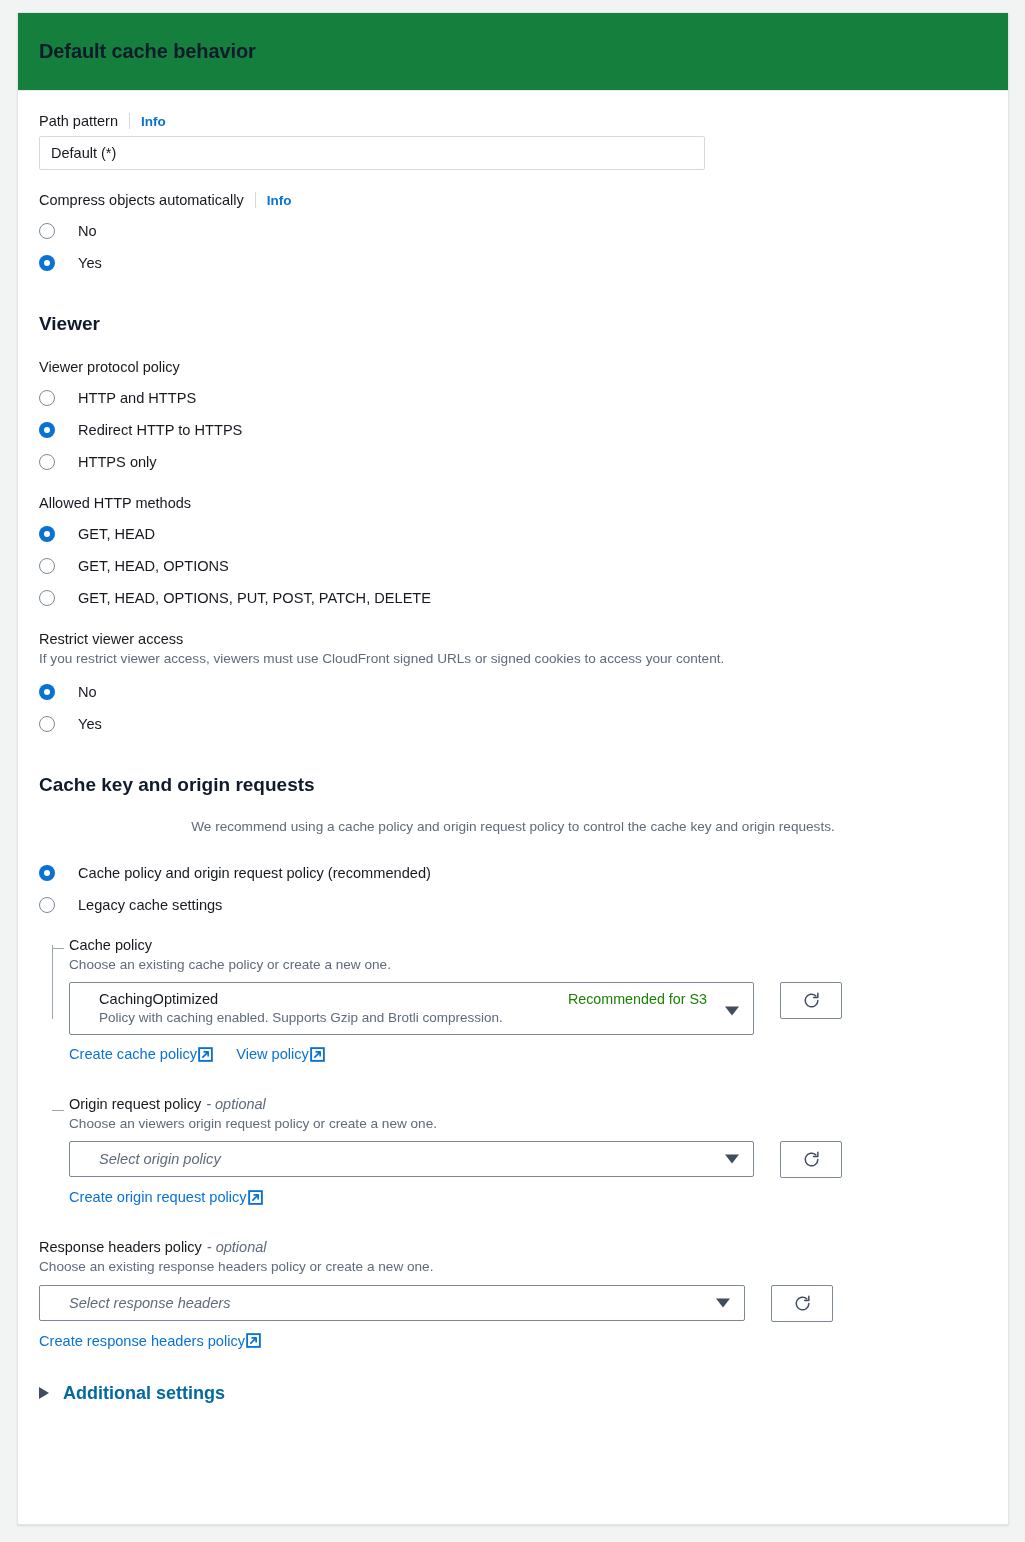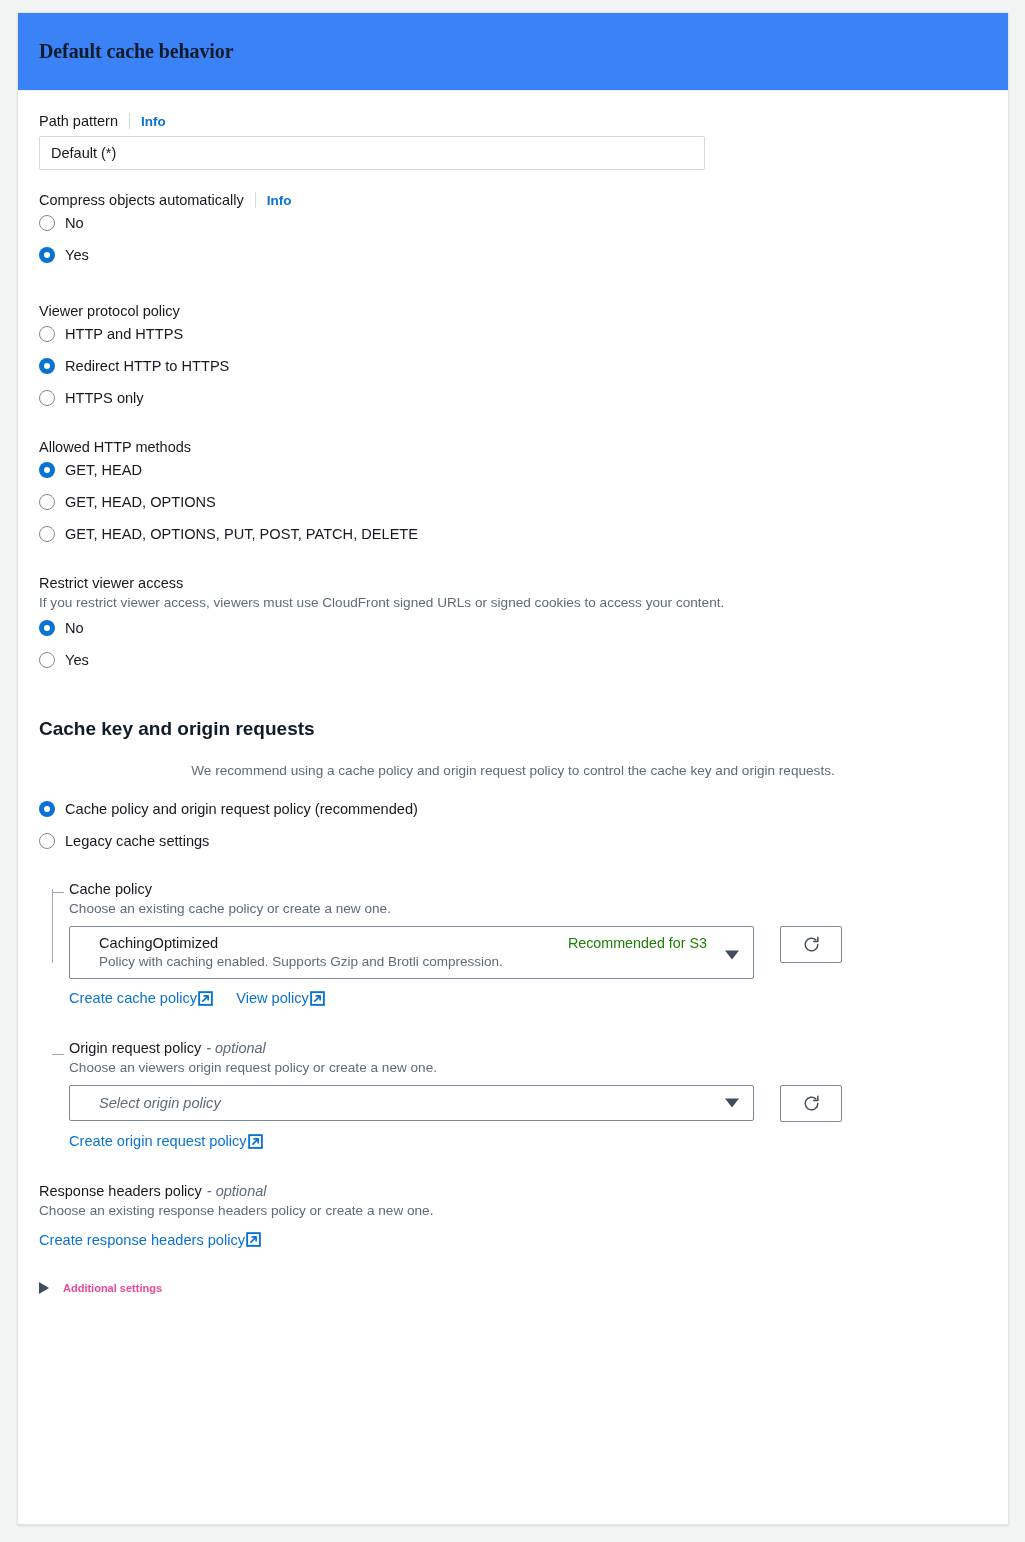--- a/index.html
+++ b/index.html
@@ -17,25 +17,24 @@
     width: 992px;
     min-height: 1513px;
     background: #ffffff;
     border: 1px solid #e4e6e6;
     border-radius: 2px;
     box-shadow: 0 1px 2px rgba(0,0,0,.10);
   }
 
   .card-header {
     height: 78px;
-    background: #3b82f6;
+    background: #15803d;
     border-bottom: 1px solid #e9ebed;
     display: flex; align-items: center;
     padding: 0 21px;
-    font-family: Liberation Serif, serif;
   }
   .card-title {
     font-size: 20px; font-weight: bold; color: #0f1b2a;
     letter-spacing: -.1px;
   }
 
   .card-body { padding: 22px 21px 30px 21px; }
 
   
   .field-label {
@@ -61,21 +60,21 @@
   .text-input {
     width: 666px; height: 34px;
     border: 1px solid #d5dbdb; border-radius: 2px;
     background:#fff; display:flex; align-items:center;
     padding: 0 11px; font-size:14.5px; color:#16191f;
   }
 
   
   .radio-group { margin-top: 2px; }
   .radio-row {
-    display:flex; align-items:flex-start; gap:10px;
+    display:flex; align-items:center; gap:23px;
     height: 32px; cursor:pointer;
   }
   .radio {
     width:16px; height:16px; border-radius:50%;
     border:1.6px solid #7d8998; background:#fff;
     flex:none; position:relative;
   }
   .radio.checked {
     border-color:#0972d3; background:#0972d3;
     border-width: 0;
@@ -132,21 +131,21 @@
 
   
   .expander {
     display:flex; align-items:center; gap:14px;
     margin-top: 34px; cursor:pointer;
   }
   .tri {
     width:0;height:0;border-top:6.5px solid transparent;border-bottom:6.5px solid transparent;
     border-left:10px solid #414d5c;
   }
-  .expander-label { font-size:11px; font-weight:bold; color:#ec4899; }
+  .expander-label { font-size:18px; font-weight:bold; color:#0369a1; }
 </style>
 </head>
 <body>
 
 <div class="card">
 
   <div class="card-header">
     <div class="card-title">Default cache behavior</div>
   </div>
 
@@ -170,20 +169,21 @@
       <div class="radio-row">
         <span class="radio"></span>
         <span class="radio-label">No</span>
       </div>
       <div class="radio-row">
         <span class="radio checked"></span>
         <span class="radio-label">Yes</span>
       </div>
     </div>
 
+    <div class="section-title">Viewer</div>
 
     <div class="field-label" style="margin-top:24px;">
       <span class="label-txt">Viewer protocol policy</span>
     </div>
     <div class="radio-group">
       <div class="radio-row">
         <span class="radio"></span>
         <span class="radio-label">HTTP and HTTPS</span>
       </div>
       <div class="radio-row">
@@ -315,20 +315,32 @@
         </span>
       </div>
     </div>
 
     <div class="field-label" style="margin-top:34px; margin-bottom:3px;">
       <span class="label-txt">Response headers policy</span>
       <span class="opt" style="margin-left:5px;">- optional</span>
     </div>
     <div class="desc">Choose an existing response headers policy or create a new one.</div>
 
+    <div class="select-row">
+      <div class="select short" style="width:706px;">
+        <span class="placeholder">Select response headers</span>
+        <span class="caret"></span>
+      </div>
+      <div class="refresh-btn">
+        <svg width="19" height="19" viewBox="0 0 24 24" fill="none" stroke="#414d5c" stroke-width="1.9" stroke-linecap="round">
+          <path d="M20 12a8 8 0 1 1-2.6-5.9"></path>
+          <polyline points="20 3 20 8.3 14.7 8.3" stroke-linejoin="round"></polyline>
+        </svg>
+      </div>
+    </div>
 
     <div class="link-row">
       <span class="ext-link">
         <span>Create response headers policy</span>
         <svg width="15" height="15" viewBox="0 0 16 16">
           <rect x="1.2" y="1.2" width="13.6" height="13.6" fill="none" stroke="#0972d3" stroke-width="2"></rect>
           <path d="M5.2 10.8 L10.6 5.4 M6.6 5.2 H10.8 V9.4" fill="none" stroke="#0972d3" stroke-width="1.8" stroke-linecap="round" stroke-linejoin="round"></path>
         </svg>
       </span>
     </div>

